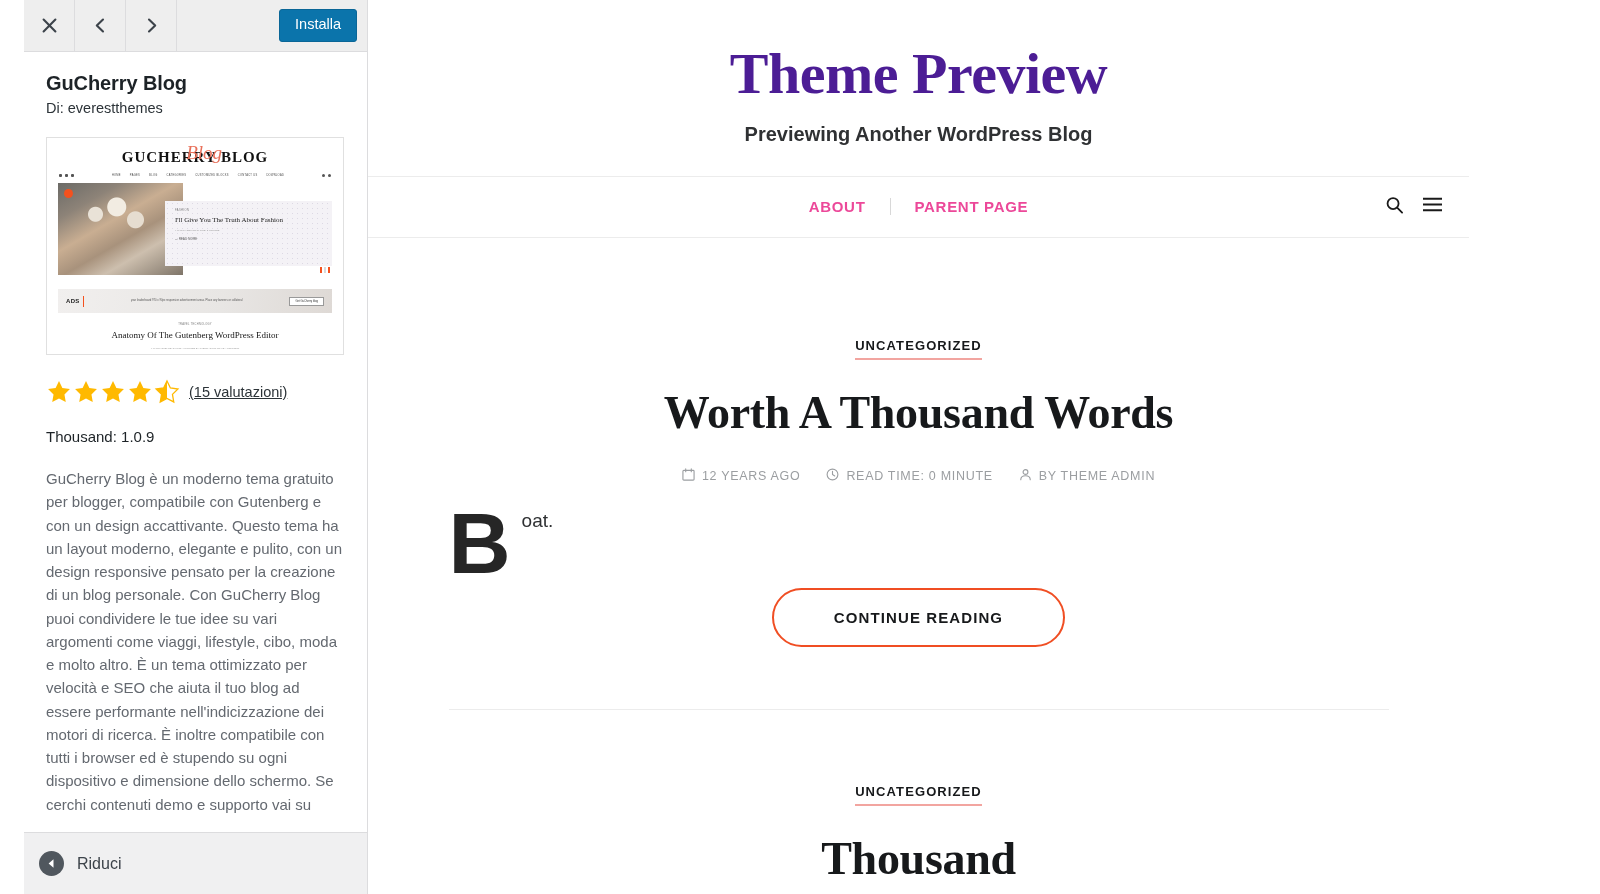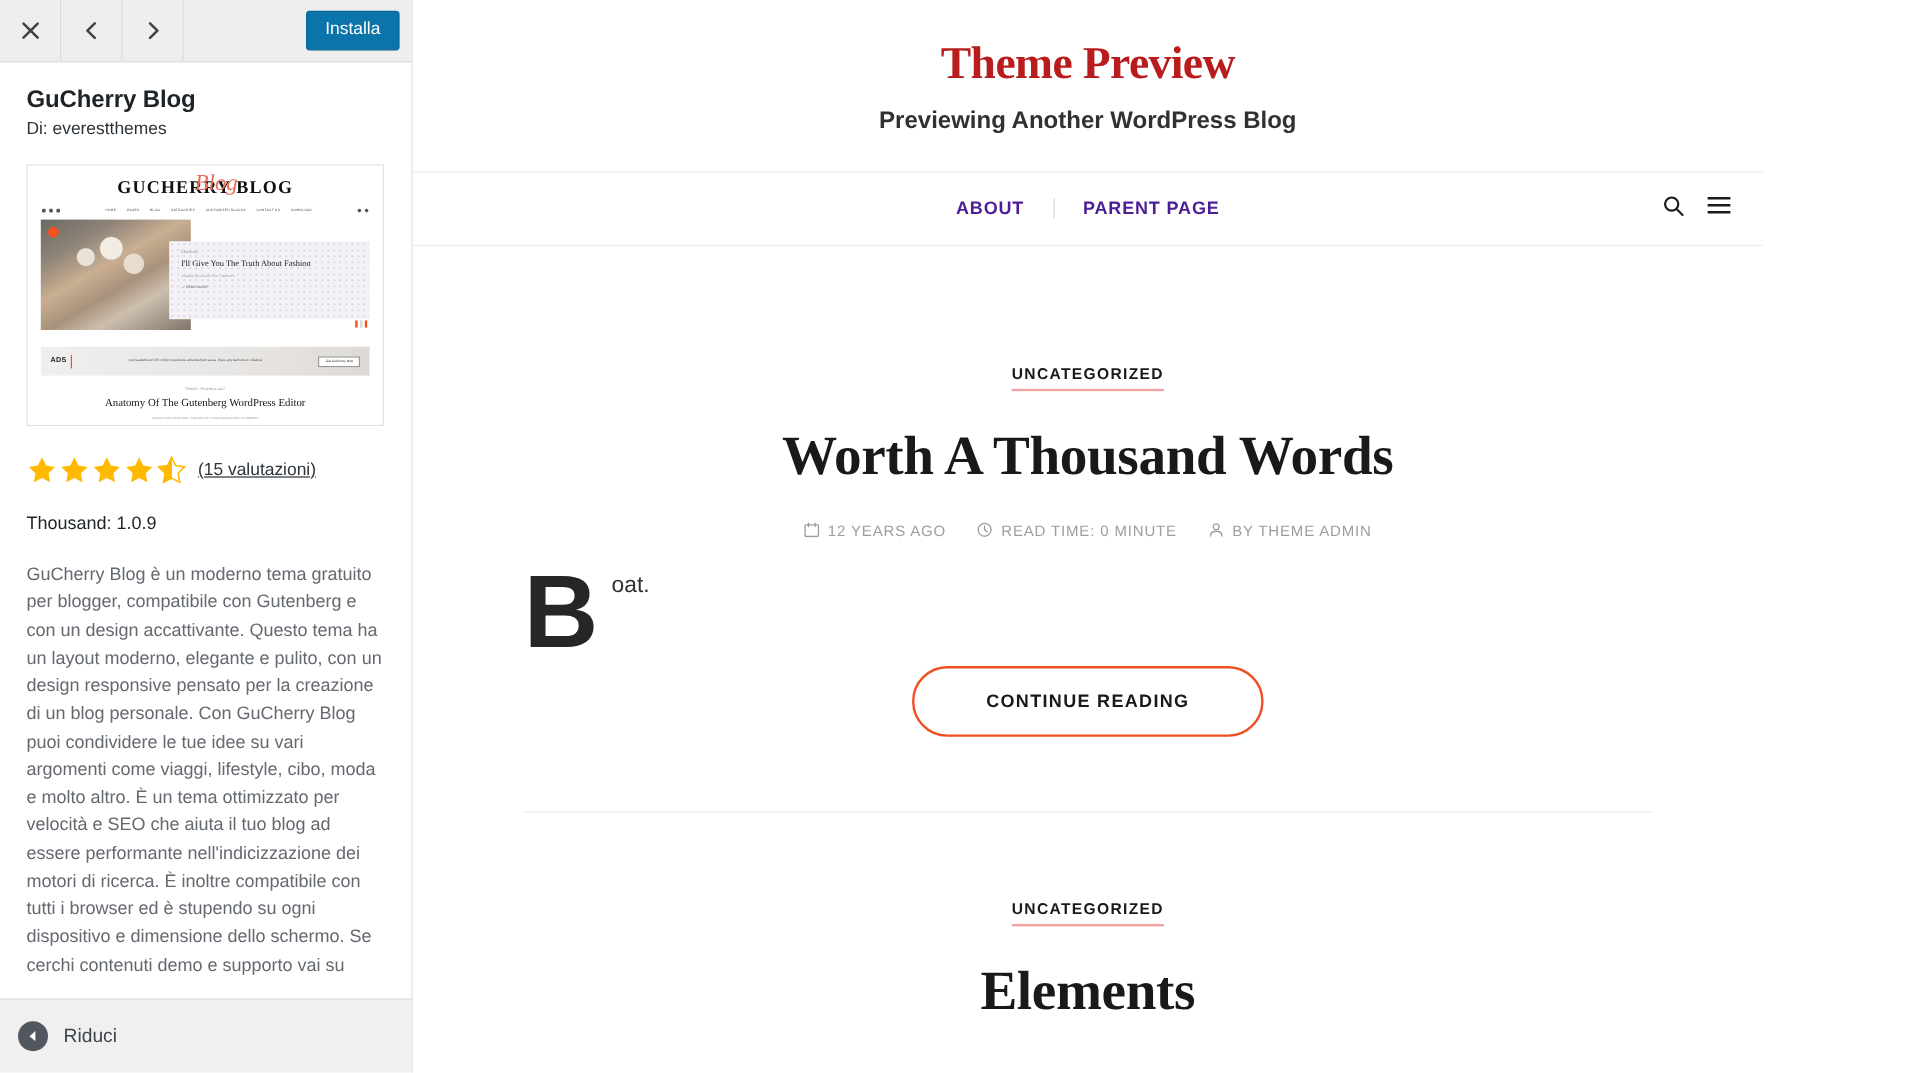--- a/index.html
+++ b/index.html
@@ -5,21 +5,21 @@
 <style>
   * { box-sizing: border-box; }
   html, body {
     margin: 0; padding: 0;
     width: 1600px; height: 894px;
     overflow: hidden;
     background: #ffffff;
     font-family: "Liberation Sans", sans-serif;
   }
 
-  #root { display: flex; width: 1469px; height: 894px; }
+  #root { display: flex; width: 1469px; height: 894px; padding-left: 24px; }
 
   
   .sidebar {
     width: 344px;
     height: 894px;
     flex: 0 0 344px;
     background: #ffffff;
     border-right: 1px solid #dcdcde;
     position: relative;
     display: flex;
@@ -230,24 +230,24 @@
     flex: 1 1 auto;
     height: 894px;
     background: #ffffff;
     overflow: hidden;
     position: relative;
   }
 
   .site-header { padding: 26px 0 30px; text-align: center; }
   .site-title {
     font-family: "Liberation Serif", serif;
-    font-size: 38px;
-    font-weight: bold;
-    color: #b91c1c;
-    margin: 8px;
+    font-size: 58px;
+    font-weight: bold;
+    color: #4c1d95;
+    margin: 18px;
     letter-spacing: -0.5px;
     line-height: 1.05;
   }
   .site-desc {
     margin: 16px 0 0 0;
     font-size: 20px;
     color: #2f3133;
     font-weight: 700;
   }
 
@@ -263,21 +263,21 @@
   .nav-links {
     margin: 0 auto;
     display: flex;
     align-items: center;
     gap: 0;
   }
   .nav-link {
     font-size: 15px;
     font-weight: bold;
     letter-spacing: 0.7px;
-    color: #4c1d95;
+    color: #ec4899;
     text-decoration: none;
     padding: 0 24px;
     cursor: pointer;
   }
   .nav-sep { width: 1px; height: 17px; background: #d8d8d8; }
   .nav-icons {
     position: absolute;
     right: 26px;
     top: 50%; transform: translateY(-50%);
     display: flex; align-items: center; gap: 18px;
@@ -586,18 +586,18 @@
 
         <hr class="post-divider">
       </div>
     </article>
 
     <article class="post">
       <div class="post-inner">
         <div class="cat-wrap" style="padding-top:72px;">
           <a class="post-cat">UNCATEGORIZED</a>
         </div>
-        <h2 class="post-title">Elements</h2>
+        <h2 class="post-title">Thousand</h2>
       </div>
     </article>
 
   </main>
 </div>
 
 </body></html>

